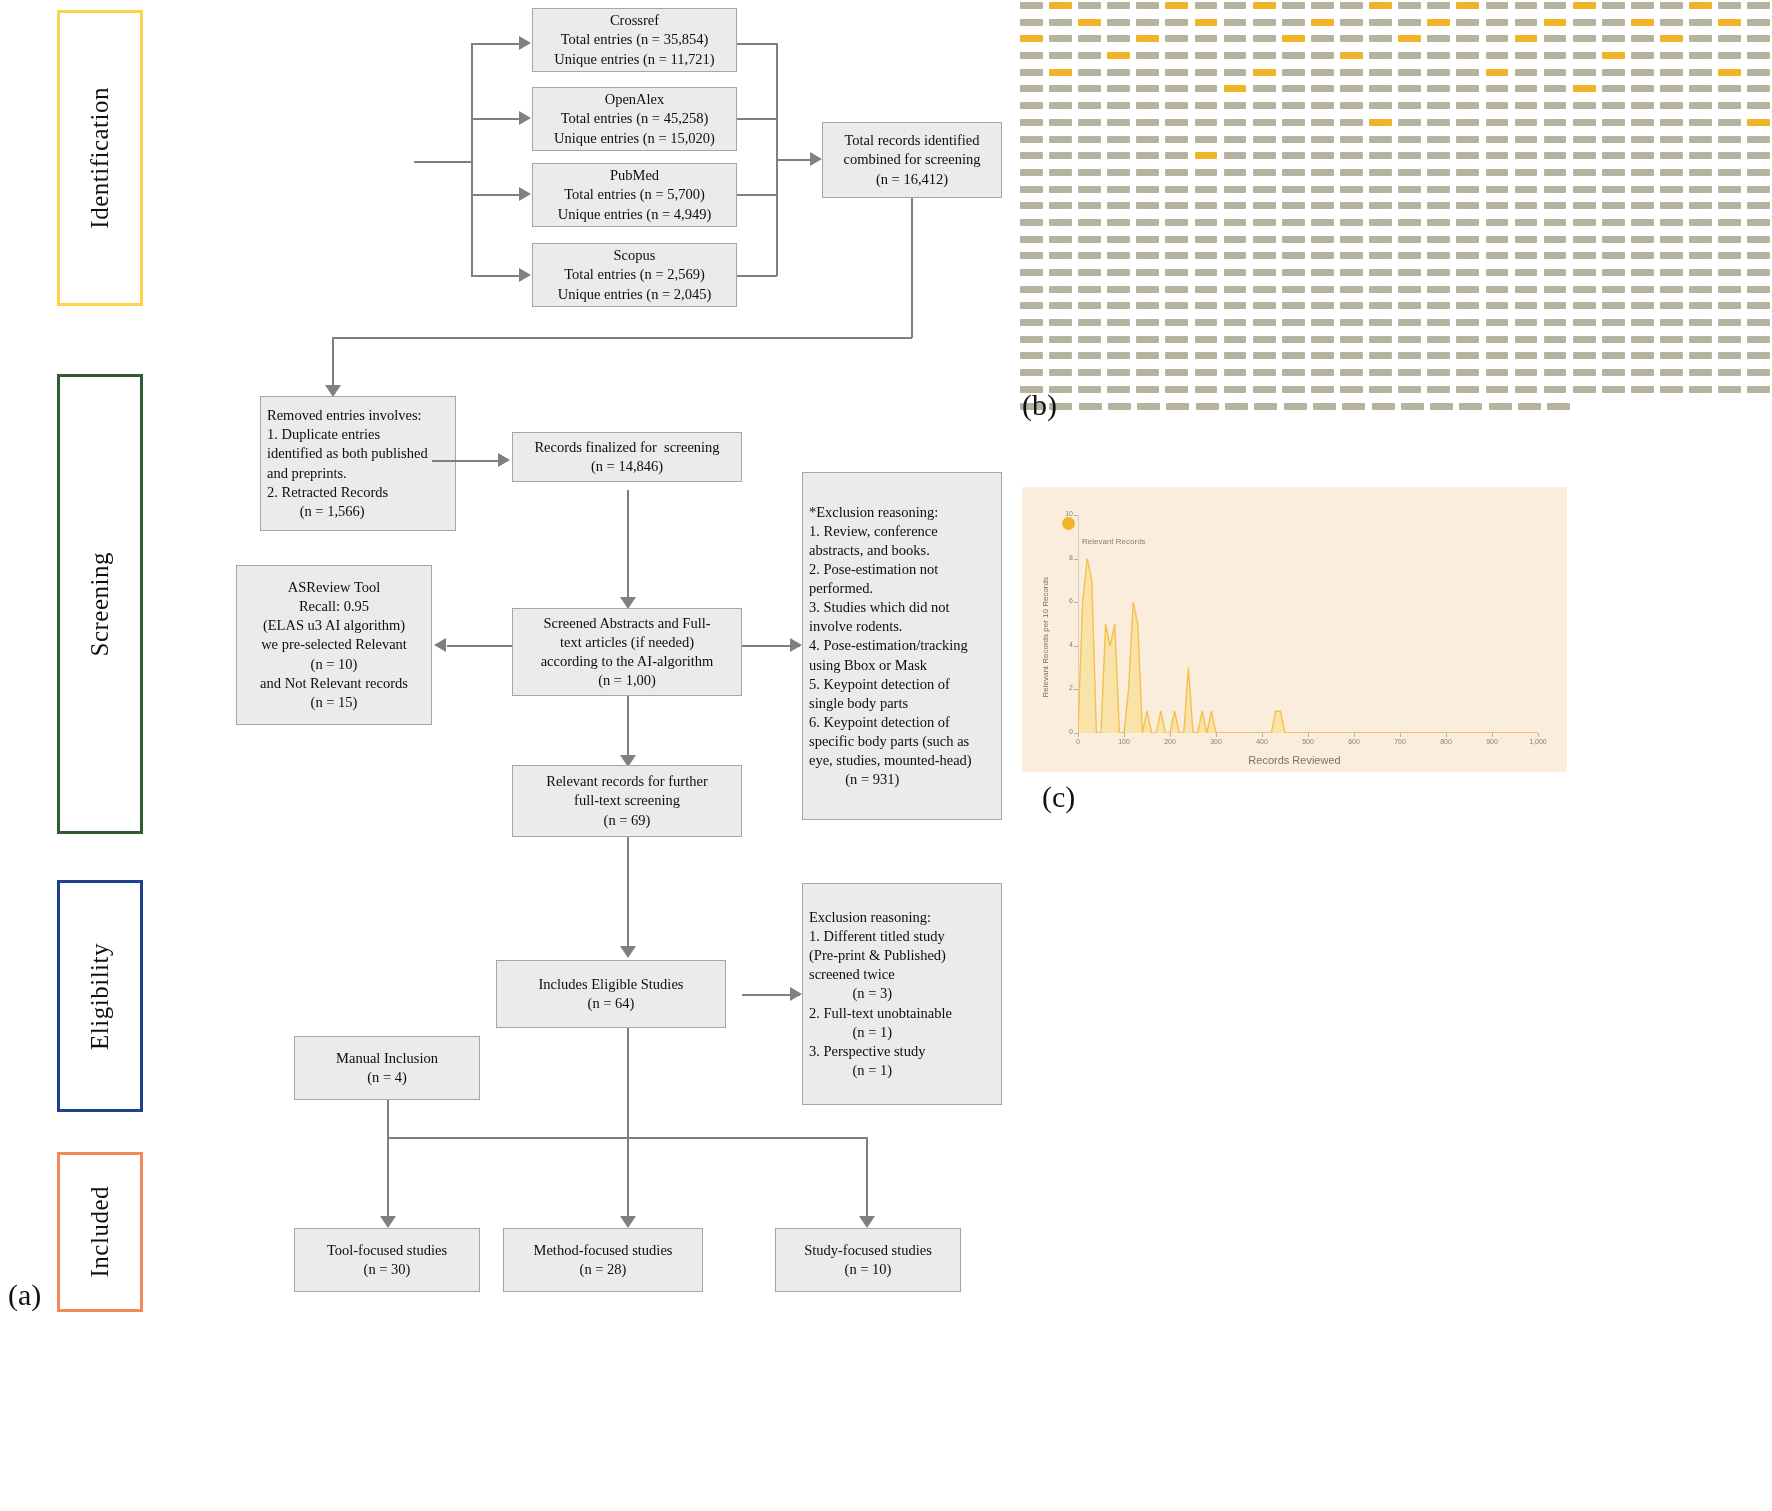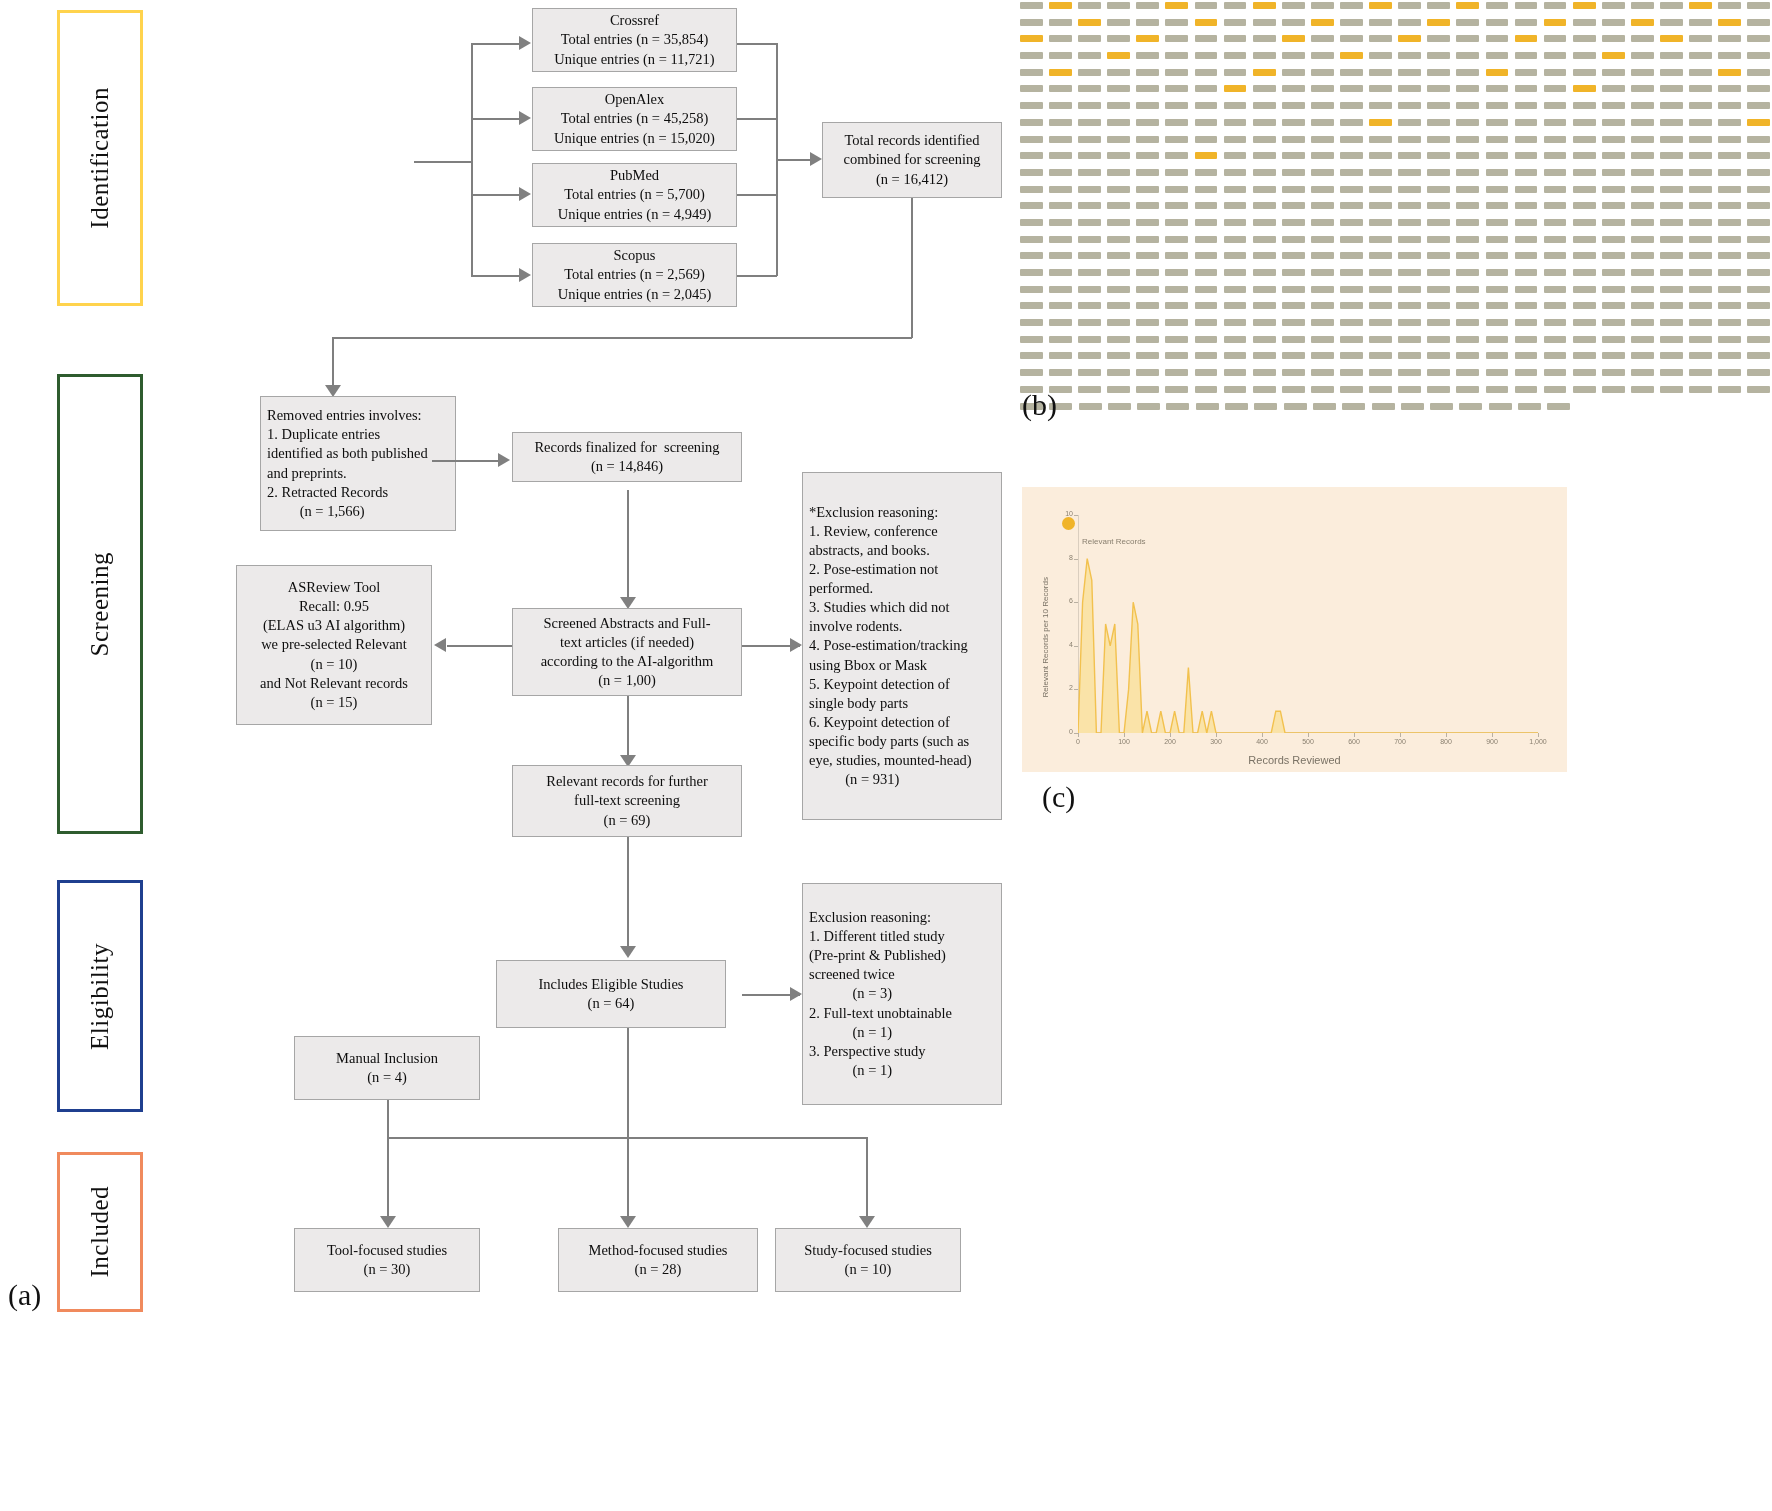--- a/index.html
+++ b/index.html
@@ -286,21 +286,21 @@
   <div class="arrow-d abs" style="left:380px; top:1216px;"></div>
   <div class="vline abs" style="left:627px; top:1137px; height:82px;"></div>
   <div class="arrow-d abs" style="left:620px; top:1216px;"></div>
   <div class="vline abs" style="left:866px; top:1137px; height:82px;"></div>
   <div class="arrow-d abs" style="left:859px; top:1216px;"></div>
 
   <div class="box center abs" style="left:294px; top:1228px; width:186px; height:64px;">
     <span class="ln">Tool-focused studies</span>
     <span class="ln">(n = 30)</span>
   </div>
-  <div class="box center abs" style="left:558px; top:1228px; width:200px; height:64px;">
+  <div class="box center abs" style="left:503px; top:1228px; width:200px; height:64px;">
     <span class="ln">Method-focused studies</span>
     <span class="ln">(n = 28)</span>
   </div>
   <div class="box center abs" style="left:775px; top:1228px; width:186px; height:64px;">
     <span class="ln">Study-focused studies</span>
     <span class="ln">(n = 10)</span>
   </div>
 
   <div id="panel-b">
       <div class="dash-row">

